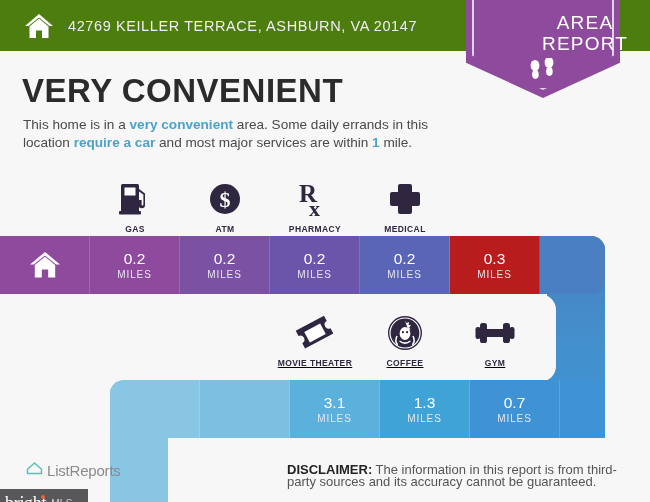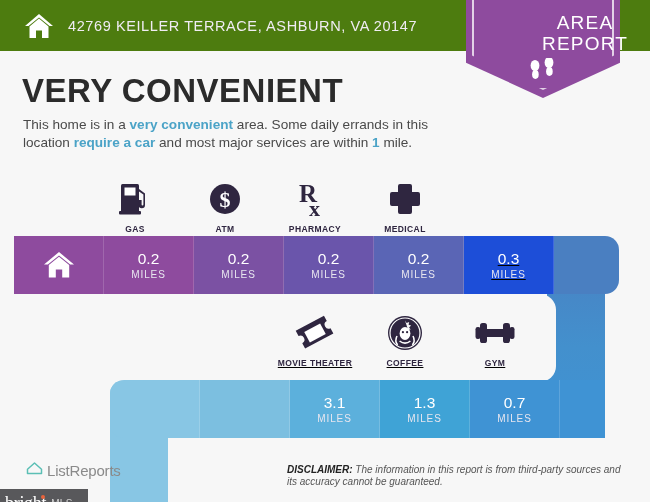--- a/index.html
+++ b/index.html
@@ -107,21 +107,20 @@
   
   .bar {
     position: absolute;
     height: 58px;
     display: flex;
     overflow: hidden;
   }
   .bar1 {
     left: 0; top: 236px; width: 605px;
     border-radius: 0 14px 14px 0;
-    margin-left: 14px;
   }
   .bar2 {
     left: 110px; top: 380px; width: 495px;
     border-radius: 14px 0 0 14px;
   }
   .bar-seg {
     width: 90px; height: 100%;
     display: flex; flex-direction: column;
     align-items: center; justify-content: center;
     border-right: 1px solid rgba(255,255,255,0.16);
@@ -195,24 +194,23 @@
     position: absolute; right: 1px; top: 2px;
     width: 4px; height: 4px; border-radius: 50%;
     background: #e8643c;
   }
   .mls-sub {
     margin-left: 5px; font-size: 10px; color: #d8d8d8; letter-spacing: 0.3px;
   }
   .disclaimer {
     position: absolute; left: 287px; top: 464px;
     width: 340px;
-    font-size: 10px; line-height: 11.5px;
+    font-size: 13px; line-height: 11.5px;
     color: #555555;
     z-index: 6;
-    font-style: italic;
   }
   .disclaimer b { color: #222222; }
 </style>
 </head>
 <body>
 
 <div id="page">
 
   <div class="header">
     <div class="header-home">
@@ -306,21 +304,21 @@
       <div class="bar-unit">MILES</div>
     </div>
     <div class="bar-seg" style="background:#6a55ab;">
       <div class="bar-value">0.2</div>
       <div class="bar-unit">MILES</div>
     </div>
     <div class="bar-seg" style="background:#5a65b5;">
       <div class="bar-value">0.2</div>
       <div class="bar-unit">MILES</div>
     </div>
-    <div class="bar-seg" style="background:#1d4ed8;text-decoration:underline;">
+    <div class="bar-seg" style="background:#b91c1c;">
       <div class="bar-value">0.3</div>
       <div class="bar-unit">MILES</div>
     </div>
     <div class="bar-seg flex" style="background:#4a7fc1;"></div>
   </div>
 
   <div class="icon-row row2" style="z-index:4;text-decoration:underline;">
     <div class="icon-cell spacer"></div>
     <div class="icon-cell spacer"></div>
     <div class="icon-cell spacer"></div>

